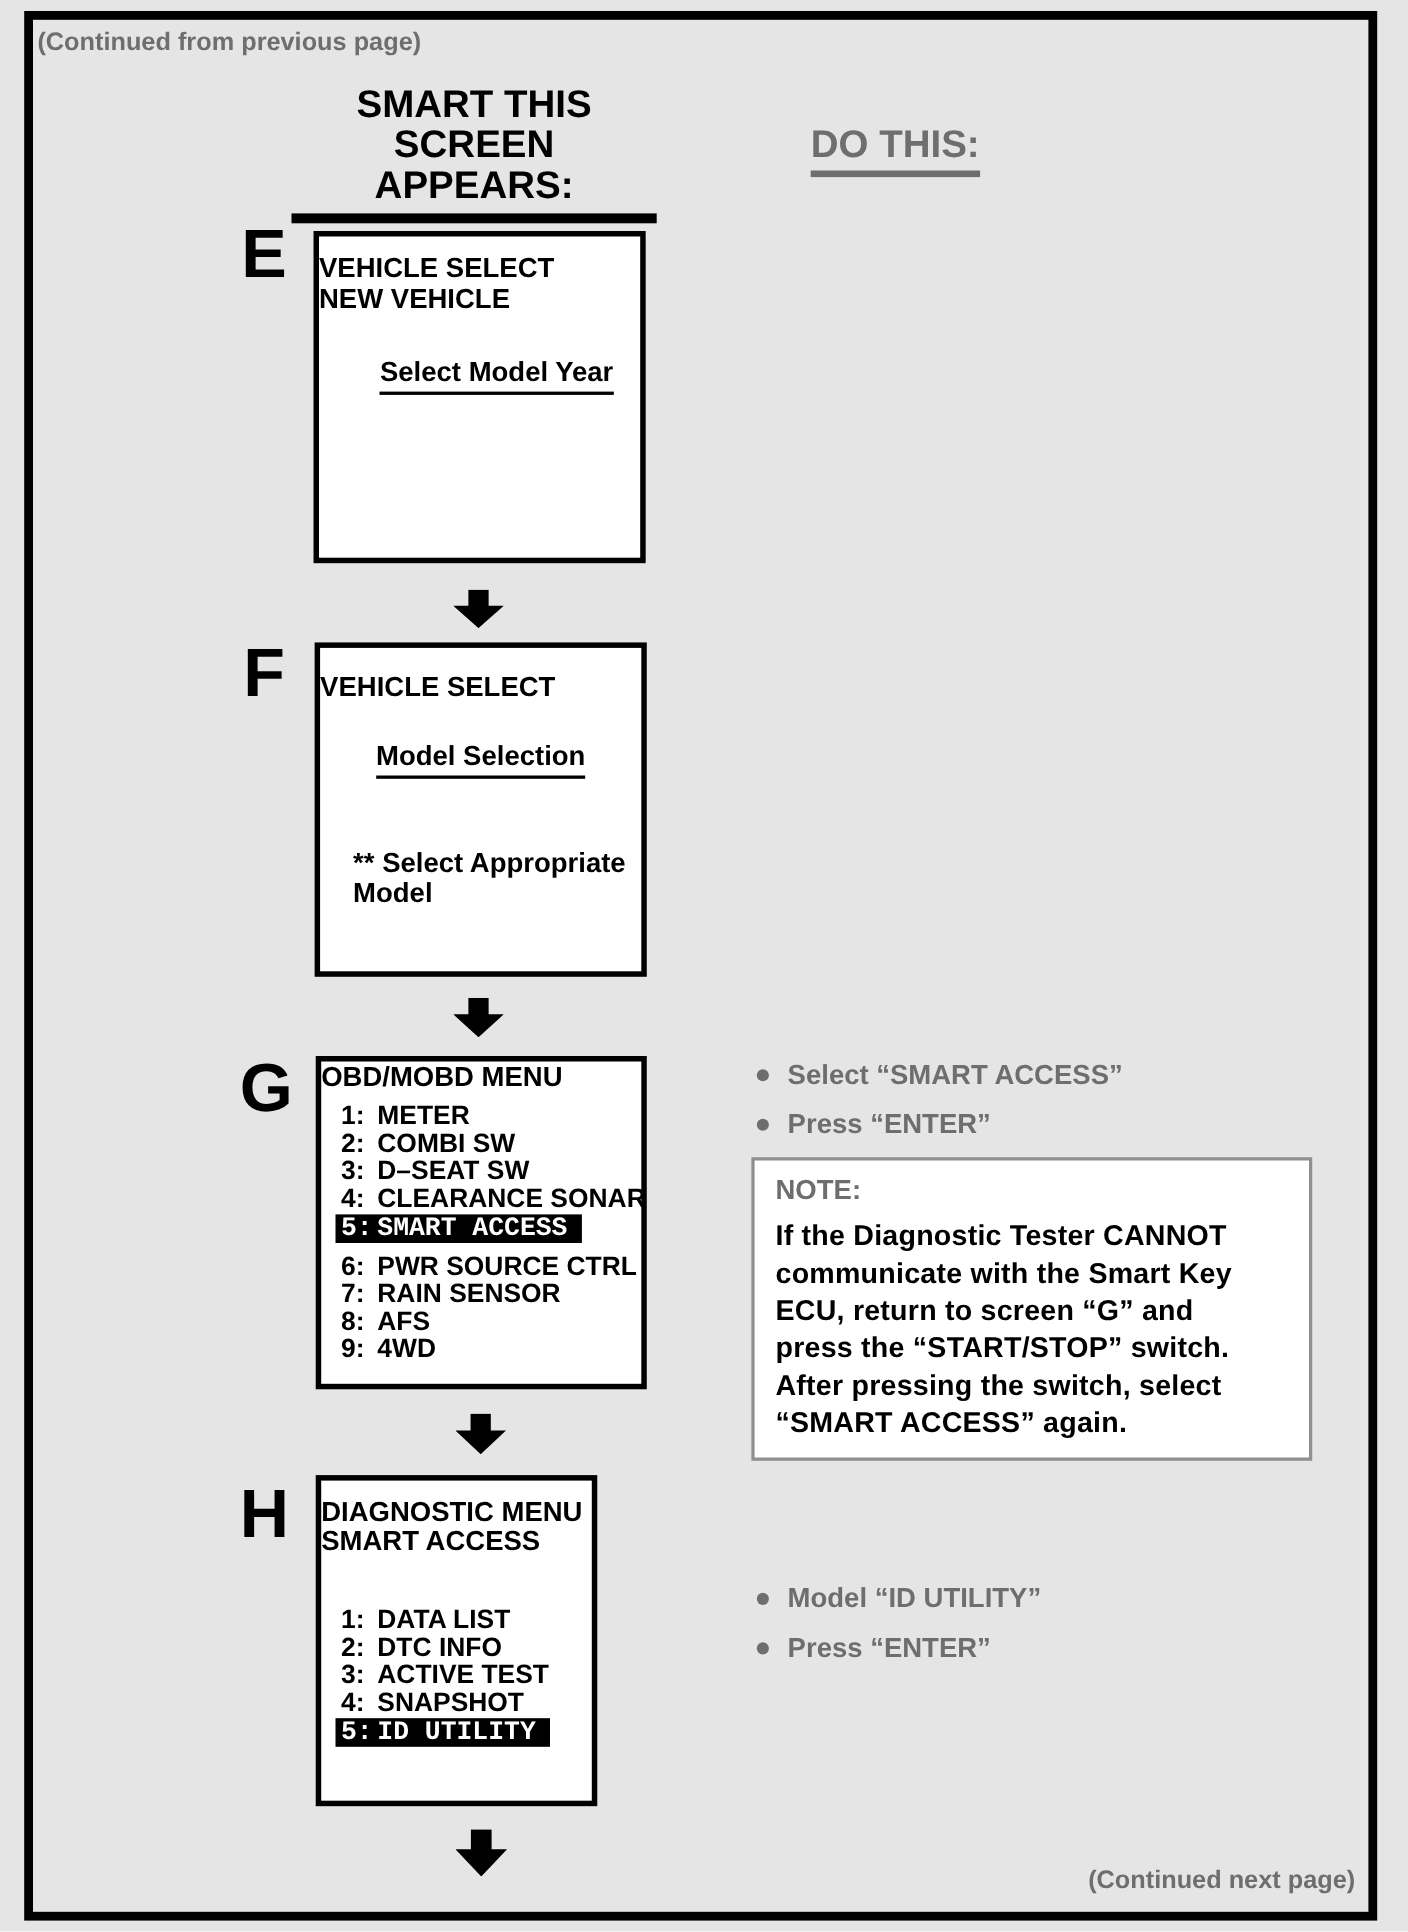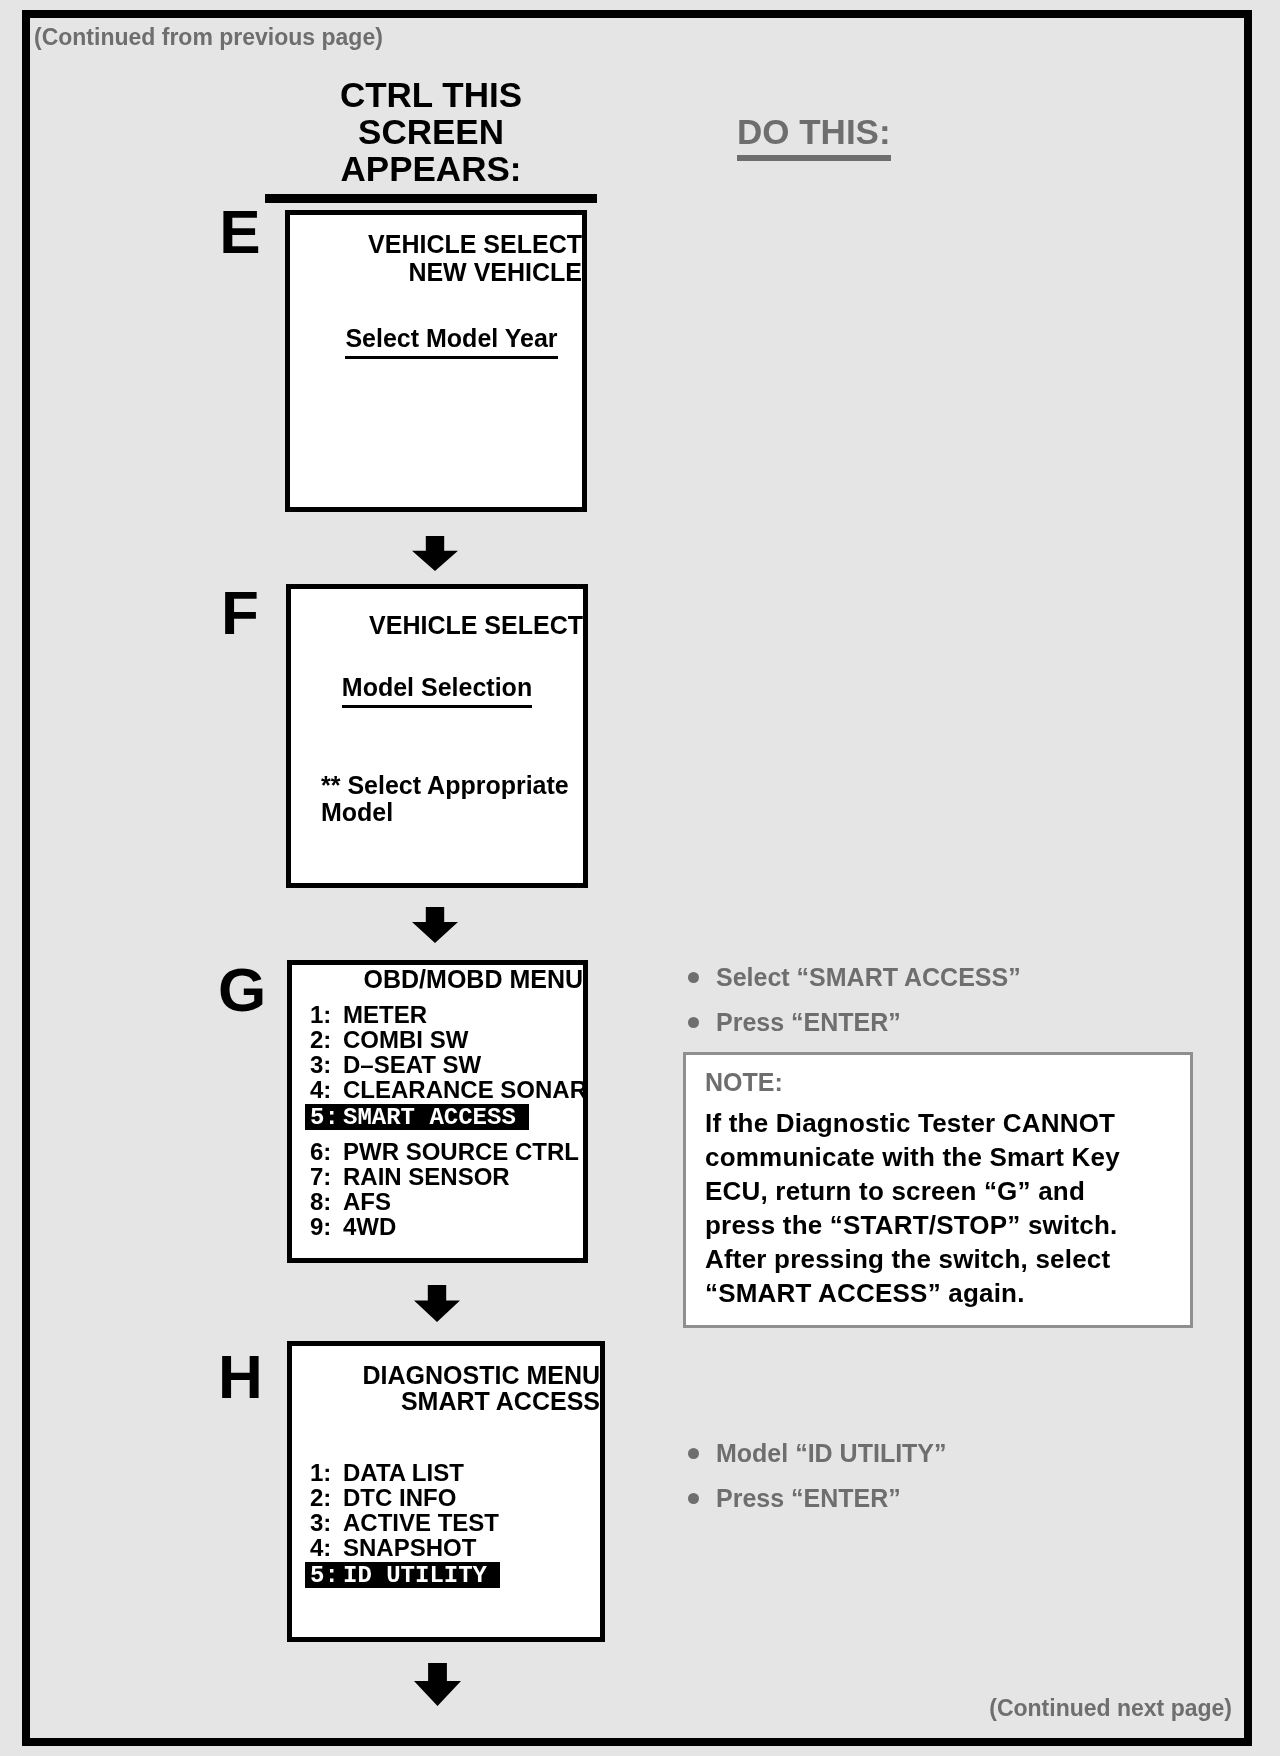--- a/index.html
+++ b/index.html
@@ -72,23 +72,23 @@
   .letter-h { top: 1346px; }
   .screen-box {
     position: absolute;
     border: 5px solid #000;
     background: #fff;
     box-sizing: border-box;
   }
   .box-e { left: 285px; top: 210px; width: 302px; height: 302px; }
   .box-f { left: 286px; top: 584px; width: 302px; height: 304px; }
   .box-g { left: 287px; top: 960px; width: 301px; height: 303px; }
-  .box-h { left: 287px; top: 1341px; width: 318px; height: 301px; }
+  .box-h { left: 287px; top: 1341px; width: 256px; height: 301px; }
   .box-title {
-    text-align: right;
+    text-align: left;
     font-size: 25px;
     font-weight: bold;
     line-height: 28px;
   }
   .box-e .box-title { margin-top: 15px; }
   .box-f .box-title { margin-top: 22px; }
   .box-h .box-title { margin-top: 16px; line-height: 26px; }
   .box-link-wrap { text-align: center; }
   .box-e .box-link-wrap { margin-top: 38px; margin-left: 31px; }
   .box-f .box-link-wrap { margin-top: 34px; }
@@ -185,21 +185,21 @@
 </head>
 <body>
 
 <div class="page">
 
   <div class="frame"></div>
 
   <div class="continued-from halftone">(Continued from previous page)</div>
 
   <div class="header-left">
-    <div>CTRL THIS</div>
+    <div>SMART THIS</div>
     <div>SCREEN APPEARS:</div>
   </div>
 
   <div class="header-right halftone">DO THIS:</div>
 
   <div class="screen-letter letter-e">E</div>
   <div class="screen-box box-e">
     <div class="box-title">
       <div>VEHICLE SELECT</div>
       <div>NEW VEHICLE</div>

